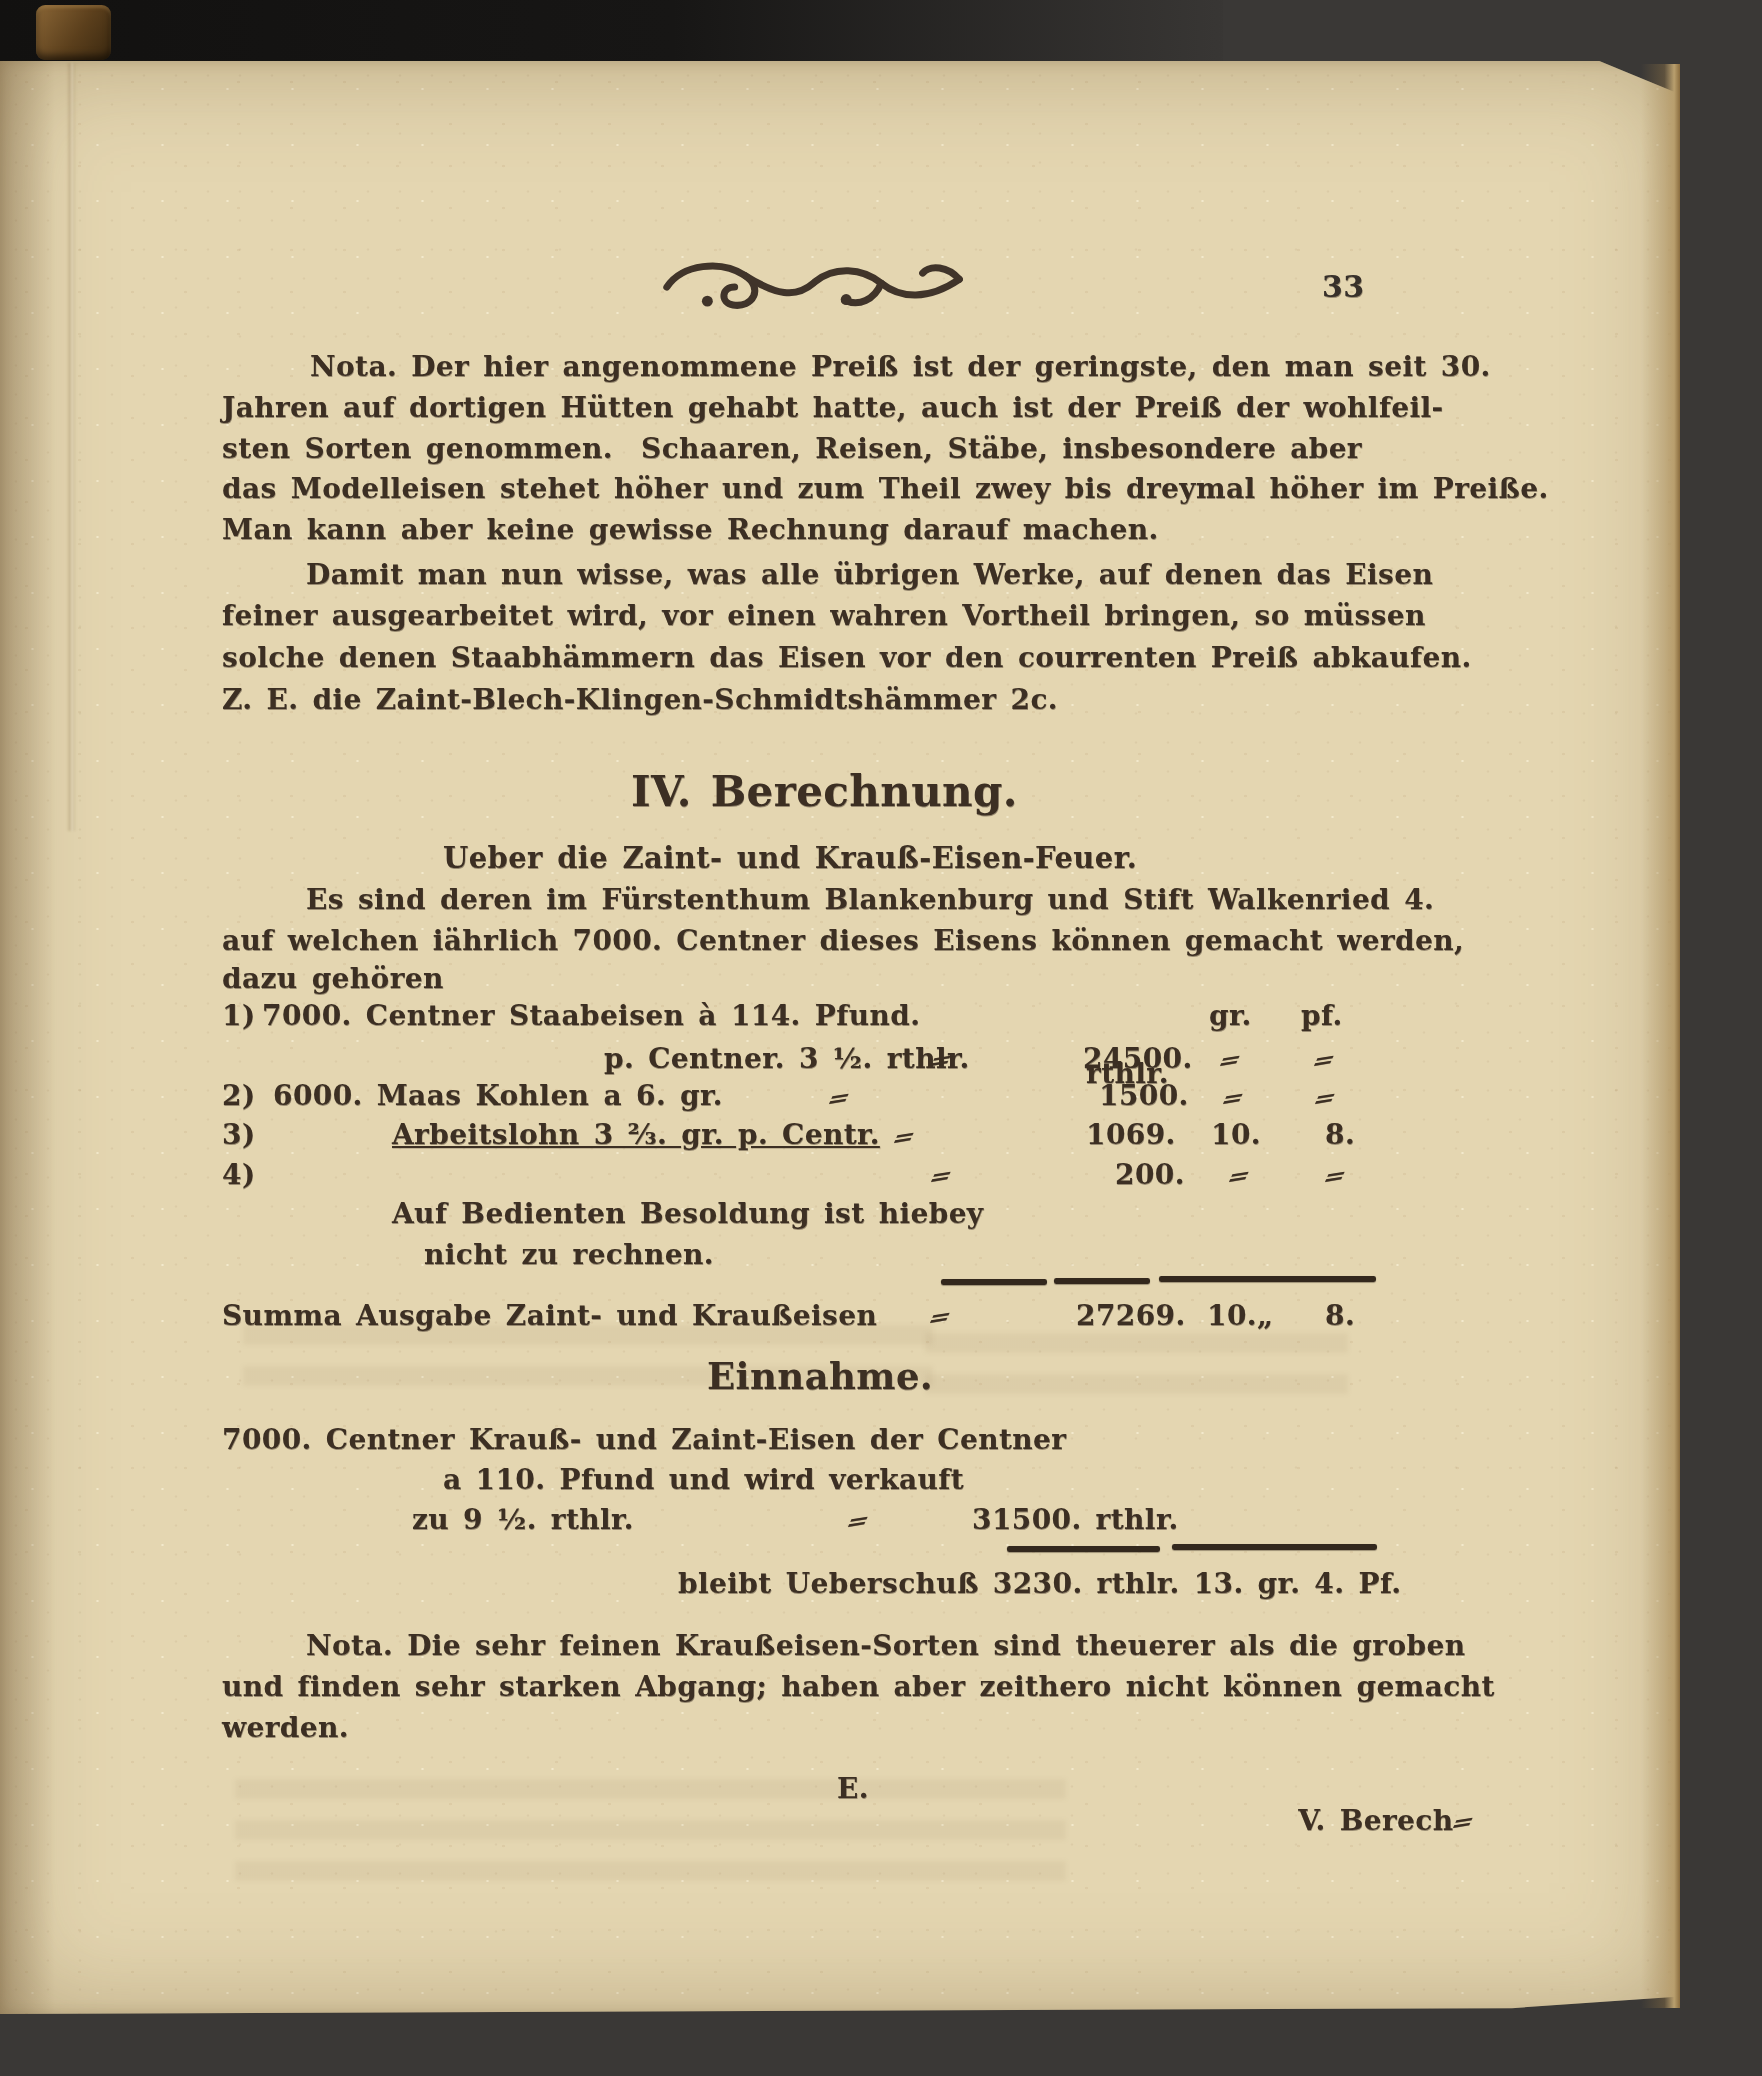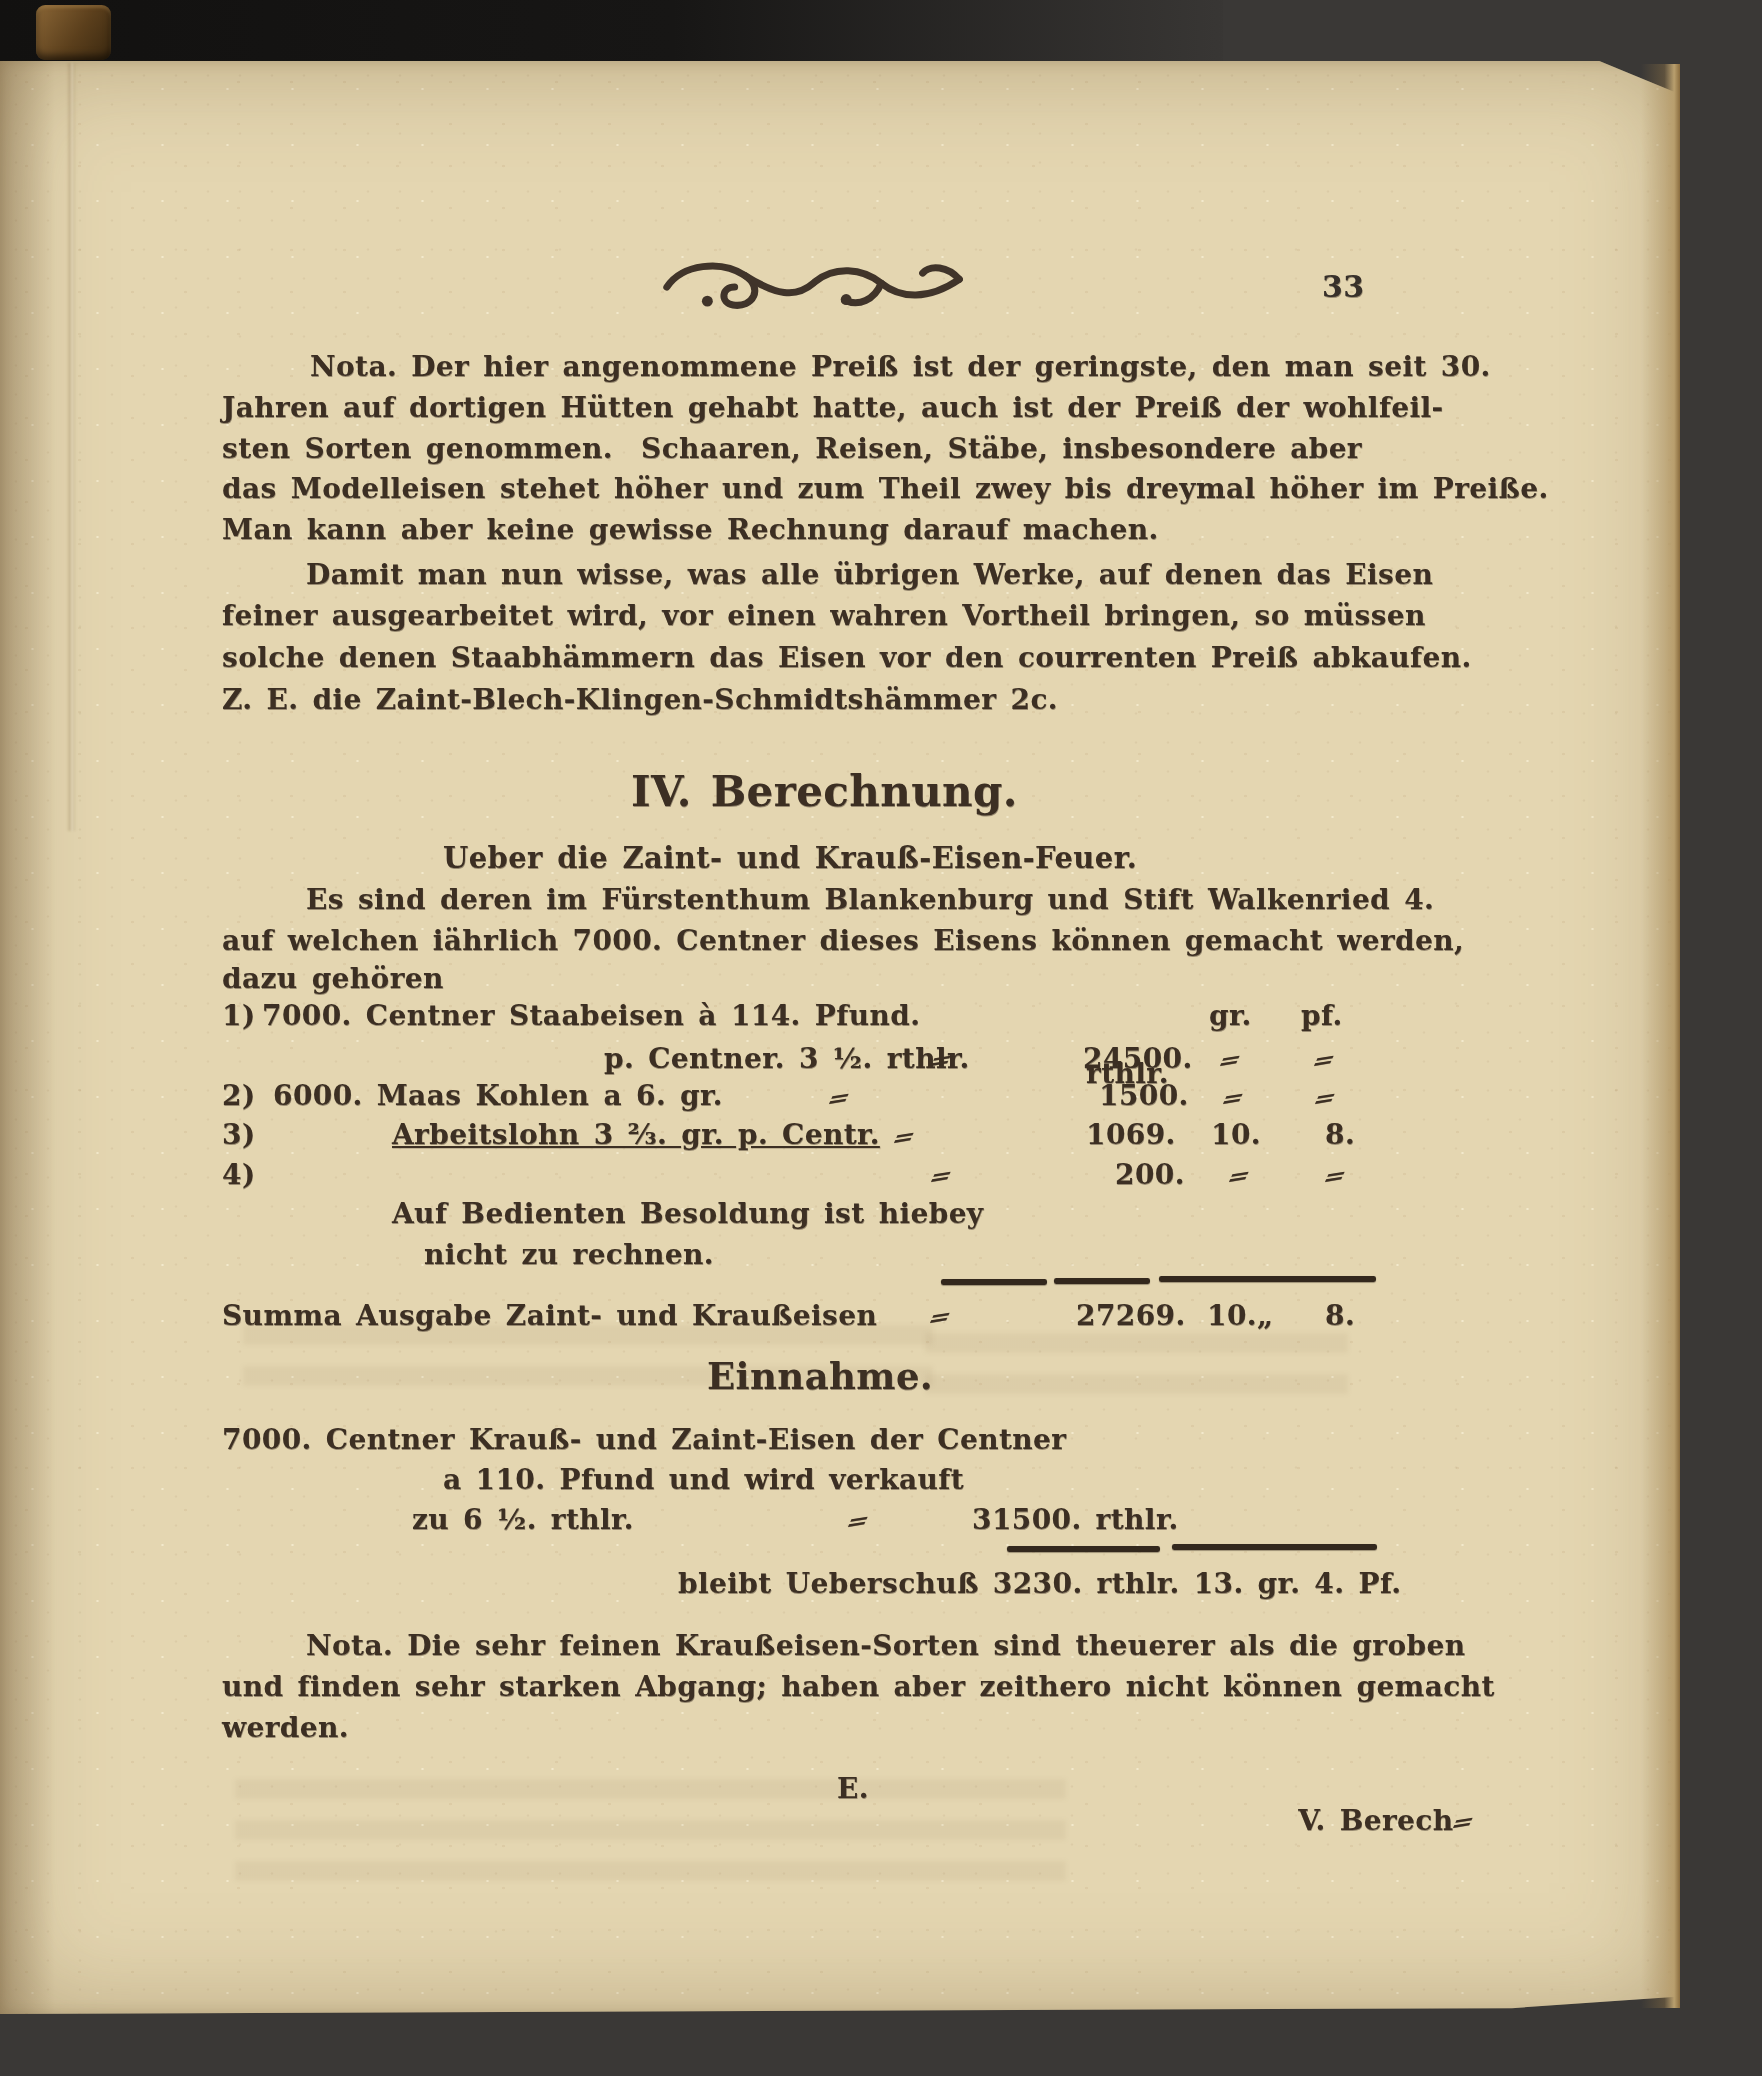--- a/index.html
+++ b/index.html
@@ -153,21 +153,21 @@
 
   <div class="ln" style="left:222px;top:1300px;">Summa Ausgabe Zaint- und Kraußeisen</div>
   <span class="ln dt" style="left:930px;top:1304px;">=</span>
   <div class="ln" style="left:1076px;top:1300px;">27269.</div>
   <div class="ln" style="left:1207px;top:1300px;">10.„</div>
   <div class="ln" style="left:1325px;top:1300px;">8.</div>
 
   <div class="ln h2" style="left:707px;top:1355px;">Einnahme.</div>
   <div class="ln" style="left:222px;top:1424px;">7000. Centner Krauß- und Zaint-Eisen der Centner</div>
   <div class="ln" style="left:443px;top:1464px;">a 110. Pfund und wird verkauft</div>
-  <div class="ln" style="left:412px;top:1504px;">zu 6 ½. rthlr.</div>
+  <div class="ln" style="left:412px;top:1504px;">zu 9 ½. rthlr.</div>
   <span class="ln dt" style="left:848px;top:1508px;">=</span>
   <div class="ln" style="left:972px;top:1504px;">31500. rthlr.</div>
 
   <div class="rule" style="left:1007px;top:1546px;width:153px;"></div>
   <div class="rule" style="left:1172px;top:1544px;width:205px;"></div>
 
   <div class="ln" style="left:678px;top:1568px;">bleibt Ueberschuß 3230. rthlr. 13. gr. 4. Pf.</div>
 
   <div class="ln" style="left:306px;top:1630px;">Nota. Die sehr feinen Kraußeisen-Sorten sind theuerer als die groben</div>
   <div class="ln" style="left:222px;top:1671px;">und finden sehr starken Abgang; haben aber zeithero nicht können gemacht</div>

